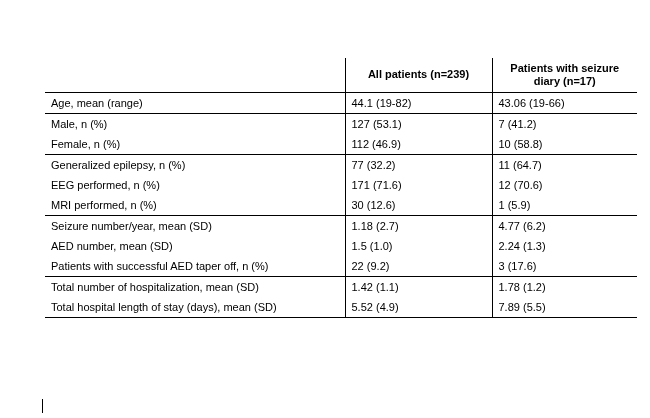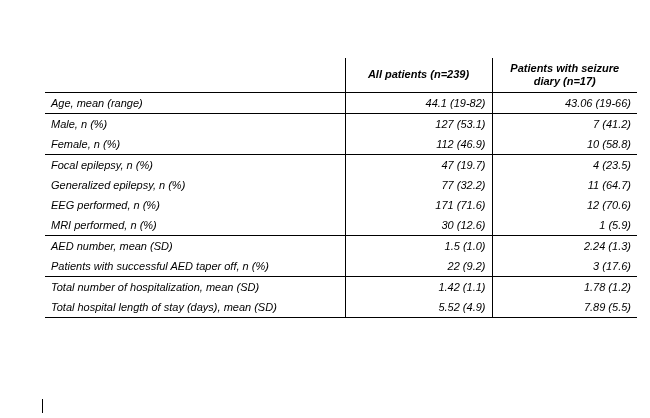--- a/index.html
+++ b/index.html
@@ -10,21 +10,20 @@
     background: #ffffff;
     font-family: "Liberation Sans", sans-serif;
     color: #000000;
     overflow: hidden;
   }
   .page {
     position: relative;
     width: 650px;
     height: 418px;
     background: #ffffff;
-    font-style: italic;
   }
   table.stats-table {
     position: absolute;
     left: 45px;
     top: 58px;
     width: 592px;
     border-collapse: collapse;
     table-layout: fixed;
   }
   .stats-table th,
@@ -42,21 +41,21 @@
     line-height: 13.5px;
     border-bottom: 1px solid #000;
     white-space: normal;
   }
   .stats-table tbody td {
     height: 20px;
     line-height: 20px;
     margin-left: 40px;
   }
   .c-label { text-align: left; }
-  .c-num   { text-align: right; }
+  .c-num   { }
   .sep     { border-left: 1px solid #000; }
   tr.group-end td { border-bottom: 1px solid #000; }
   .caret {
     position: absolute;
     left: 42px;
     top: 399px;
     width: 1px;
     height: 14px;
     background: #000000;
   }
@@ -89,38 +88,38 @@
         <td class="c-label">Male, n (%)</td>
         <td class="c-num sep">127 (53.1)</td>
         <td class="c-num sep">7 (41.2)</td>
       </tr>
       <tr class="group-end">
         <td class="c-label">Female, n (%)</td>
         <td class="c-num sep">112 (46.9)</td>
         <td class="c-num sep">10 (58.8)</td>
       </tr>
       <tr>
-        <td class="c-label">Focal epilepsy, n (%)</td>
-        <td class="c-num sep">47 (19.7)</td>
-        <td class="c-num sep">4 (23.5)</td>
-      </tr>
-      <tr>
         <td class="c-label">Generalized epilepsy, n (%)</td>
         <td class="c-num sep">77 (32.2)</td>
         <td class="c-num sep">11 (64.7)</td>
       </tr>
       <tr>
         <td class="c-label">EEG performed, n (%)</td>
         <td class="c-num sep">171 (71.6)</td>
         <td class="c-num sep">12 (70.6)</td>
       </tr>
       <tr class="group-end">
         <td class="c-label">MRI performed, n (%)</td>
         <td class="c-num sep">30 (12.6)</td>
         <td class="c-num sep">1 (5.9)</td>
+      </tr>
+      <tr>
+        <td class="c-label">Seizure number/year, mean (SD)</td>
+        <td class="c-num sep">1.18 (2.7)</td>
+        <td class="c-num sep">4.77 (6.2)</td>
       </tr>
       <tr>
         <td class="c-label">AED number, mean (SD)</td>
         <td class="c-num sep">1.5 (1.0)</td>
         <td class="c-num sep">2.24 (1.3)</td>
       </tr>
       <tr class="group-end">
         <td class="c-label">Patients with successful AED taper off, n (%)</td>
         <td class="c-num sep">22 (9.2)</td>
         <td class="c-num sep">3 (17.6)</td>

